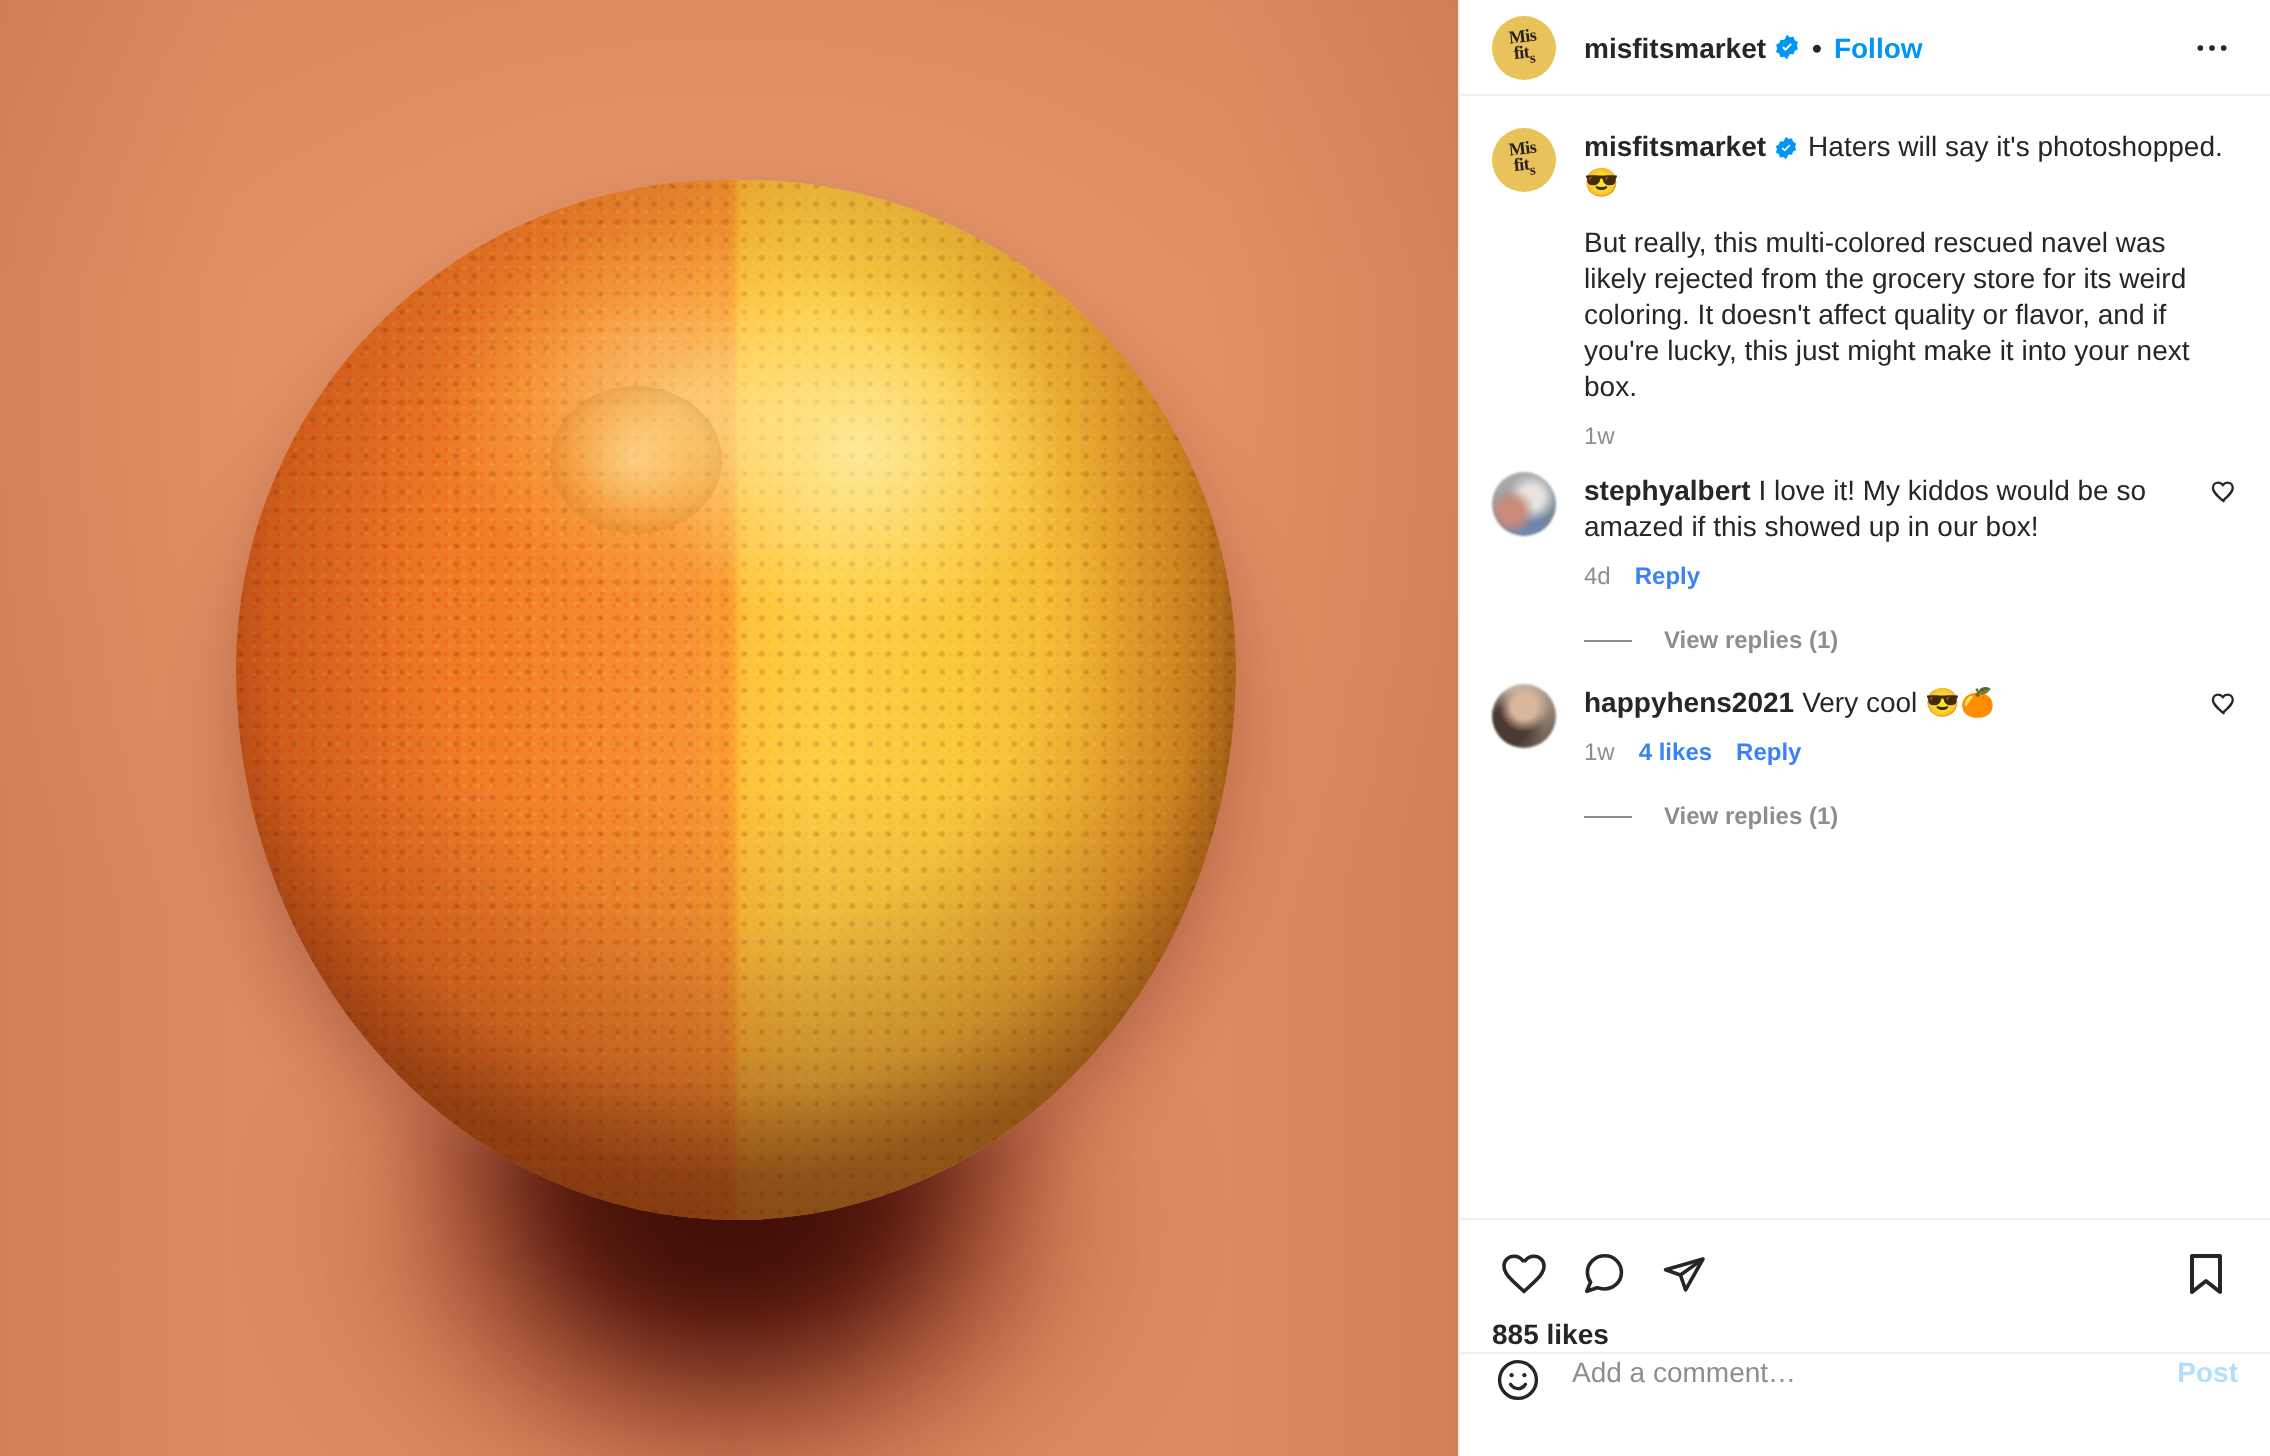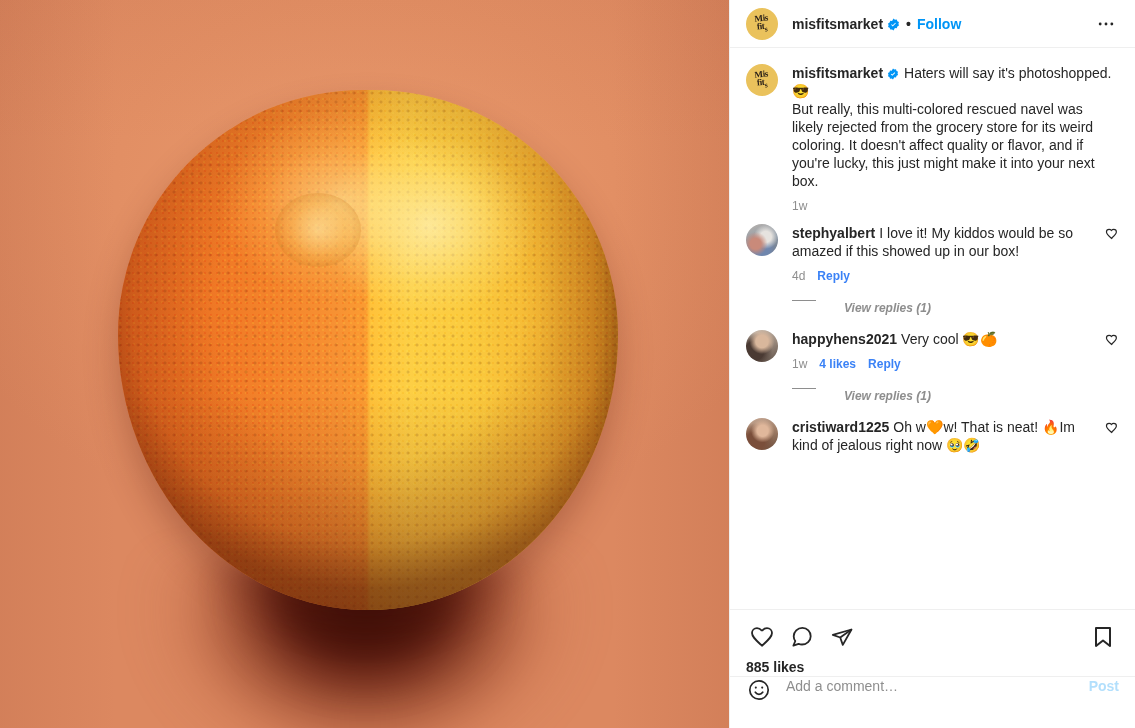--- a/index.html
+++ b/index.html
@@ -287,20 +287,21 @@
     word-wrap: break-word;
   }
 
   .ctext .uname {
     font-weight: 600;
     color: #262626;
     margin-right: 4px;
   }
 
   .caption-block {
+    margin-top: 12px;
     font-size: 14px;
     line-height: 18px;
     color: #262626;
   }
 
   .meta-line {
     display: flex;
     align-items: flex-end;
     gap: 12px;
     margin-top: 8px;
@@ -316,24 +317,24 @@
   .meta-likes, .meta-reply {
     font-size: 12px;
     font-weight: 600;
     color: #3b82f6;
     line-height: 16px;
     cursor: pointer;
   }
 
   .view-replies {
     display: flex;
-    gap: 28px;
+    align-items: center;
+    gap: 16px;
     margin: 12px 0 14px 0;
     cursor: pointer;
-    font-style: italic;
   }
 
   .vr-line {
     width: 24px;
     height: 1px;
     background: #8e8e8e;
     flex: 0 0 24px;
   }
 
   .vr-text {
@@ -569,36 +570,20 @@
               <path d="M12 20.3l-1.5-1.3C5.4 14.4 2.5 11.8 2.5 8.5 2.5 6 4.5 4 7 4c1.6 0 3.1.8 4 2 .9-1.2 2.4-2 4-2 2.5 0 4.5 2 4.5 4.5 0 3.3-2.9 5.9-8 10.5L12 20.3z"></path>
             </svg>
           </span>
         </div>
         <div class="view-replies" style="margin-left:46px">
           <span class="vr-line"></span>
           <span class="vr-text">View replies (1)</span>
         </div>
       </div>
 
-      <div class="comment-item">
-        <div class="row">
-          <div class="row-avatar ph3"></div>
-          <div class="row-body">
-            <div class="ctext">
-              <span class="uname">cristiward1225</span><span>Oh w🧡w! That is neat! 🔥Im kind of jealous right now 🥹🤣</span>
-            </div>
-            <div class="meta-line"></div>
-          </div>
-          <span class="like-heart">
-            <svg viewBox="0 0 24 24" width="14" height="14" fill="none" stroke="currentColor" stroke-width="2" aria-hidden="true">
-              <path d="M12 20.3l-1.5-1.3C5.4 14.4 2.5 11.8 2.5 8.5 2.5 6 4.5 4 7 4c1.6 0 3.1.8 4 2 .9-1.2 2.4-2 4-2 2.5 0 4.5 2 4.5 4.5 0 3.3-2.9 5.9-8 10.5L12 20.3z"></path>
-            </svg>
-          </span>
-        </div>
-      </div>
 
     </div>
 
     <div class="actions-wrap">
       <div class="action-icons">
         <span class="act">
           <svg viewBox="0 0 24 24" width="24" height="24" fill="none" stroke="currentColor" stroke-width="1.8" aria-hidden="true">
             <path d="M12 20.7l-1.6-1.45C5.1 14.45 2 11.6 2 8.1 2 5.3 4.2 3.1 7 3.1c1.74 0 3.41.87 4.4 2.24h1.2C13.59 3.97 15.26 3.1 17 3.1c2.8 0 5 2.2 5 5 0 3.5-3.1 6.35-8.4 11.15L12 20.7z"></path>
           </svg>
         </span>

